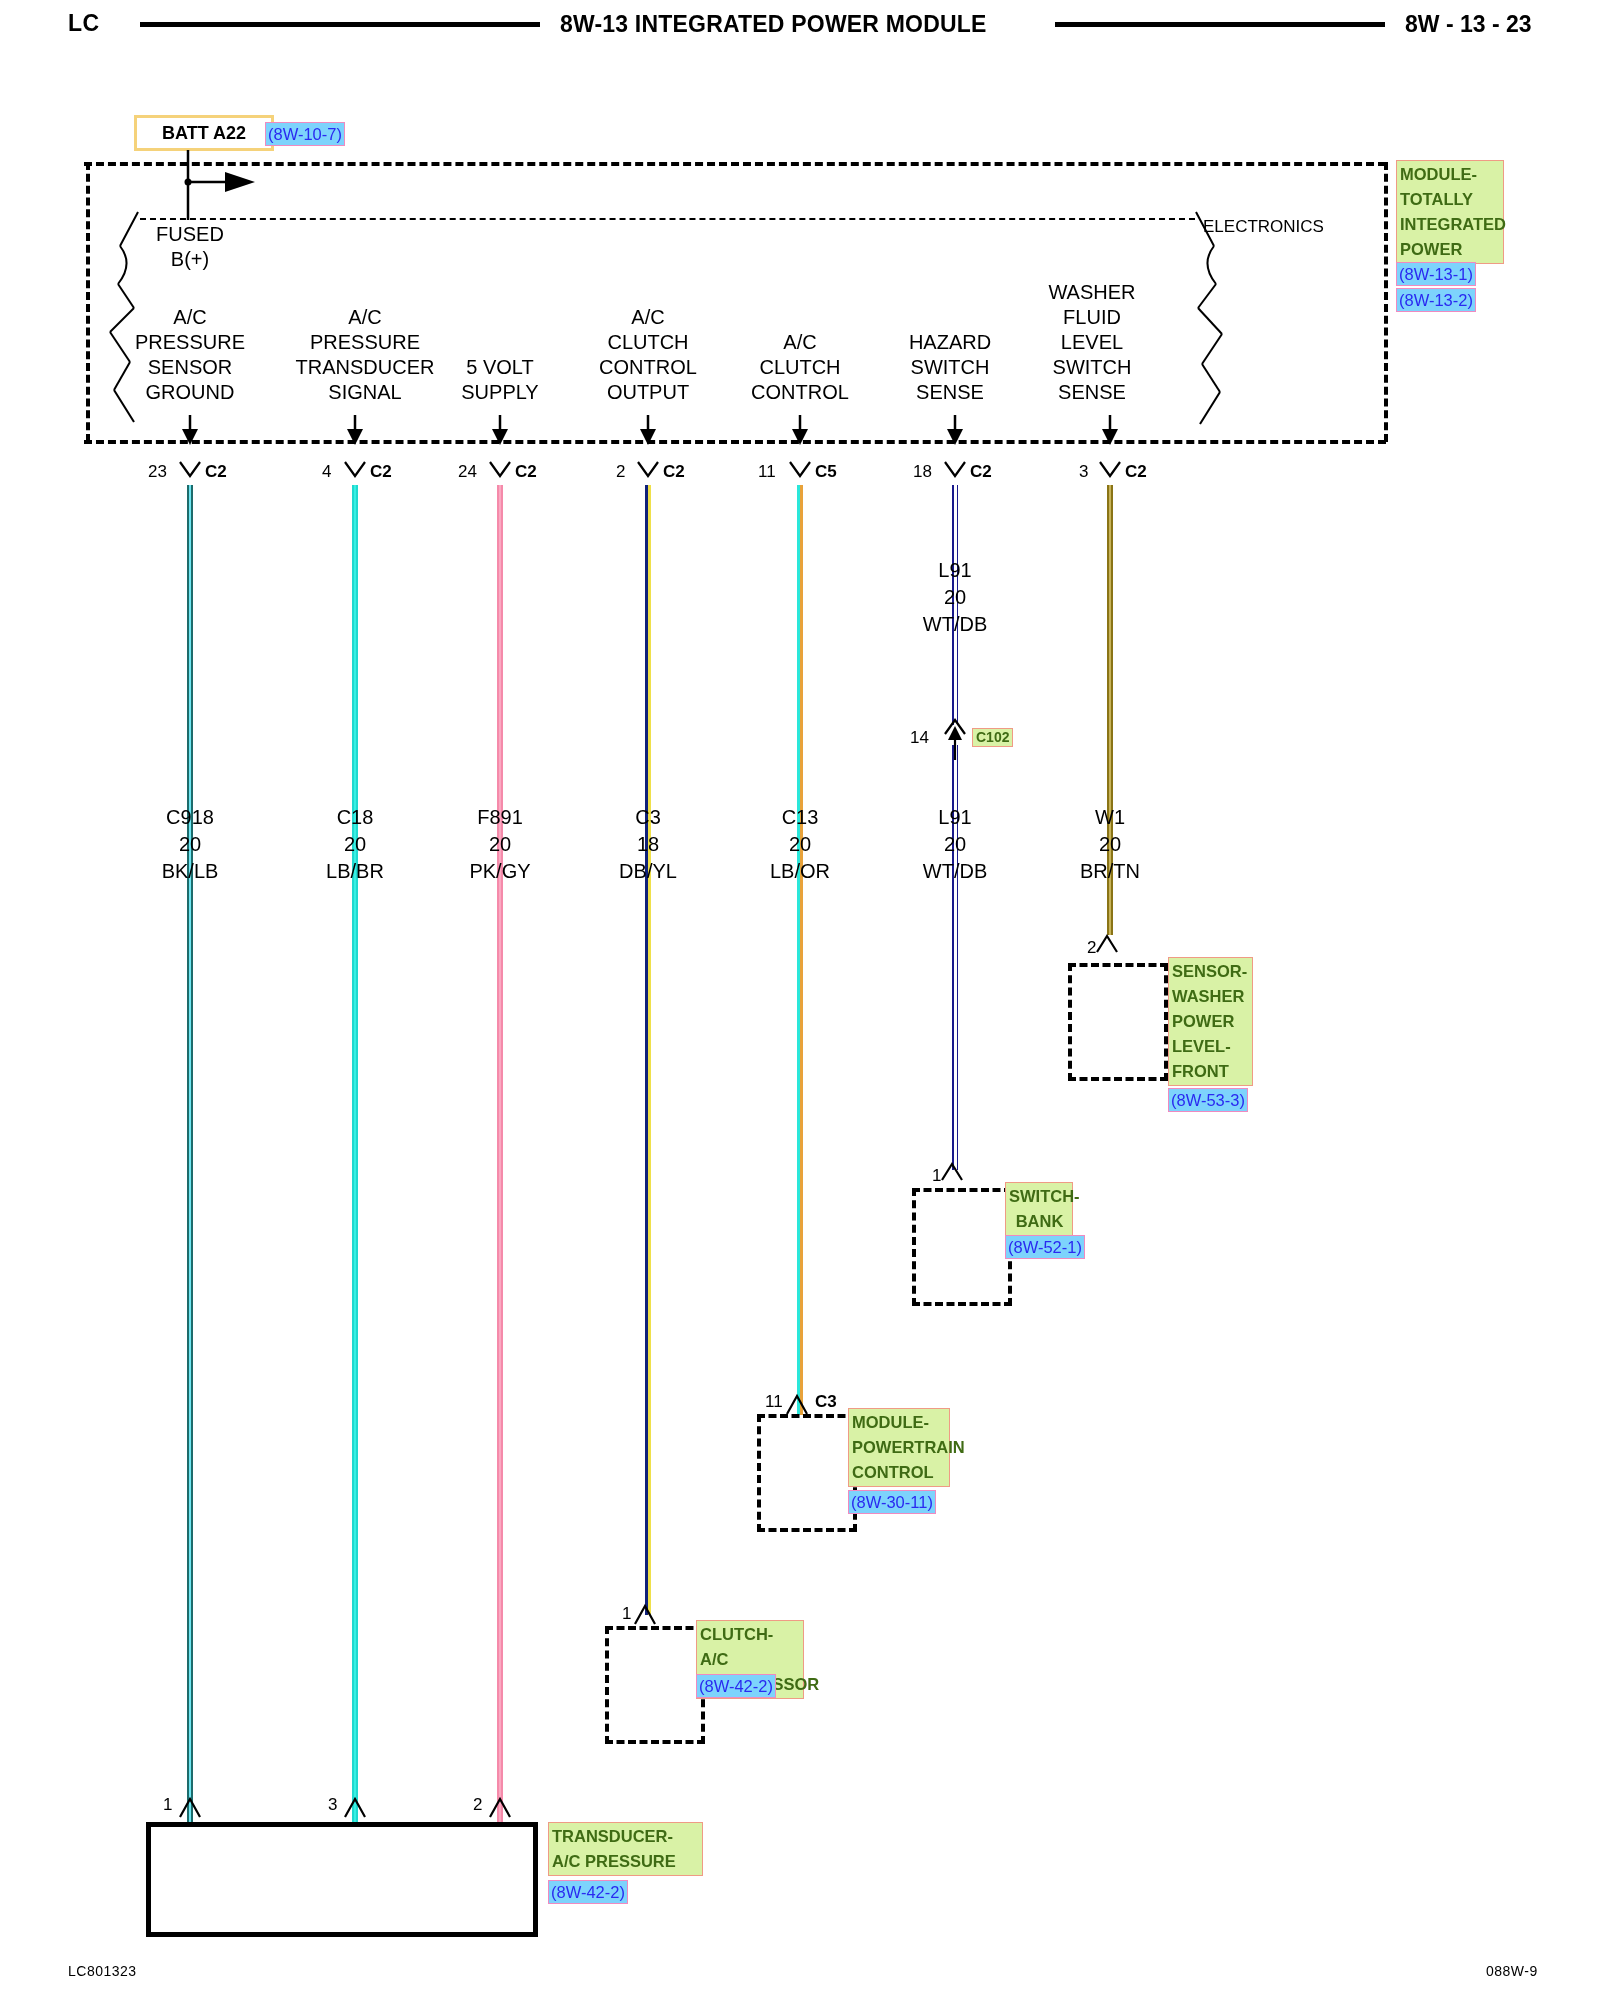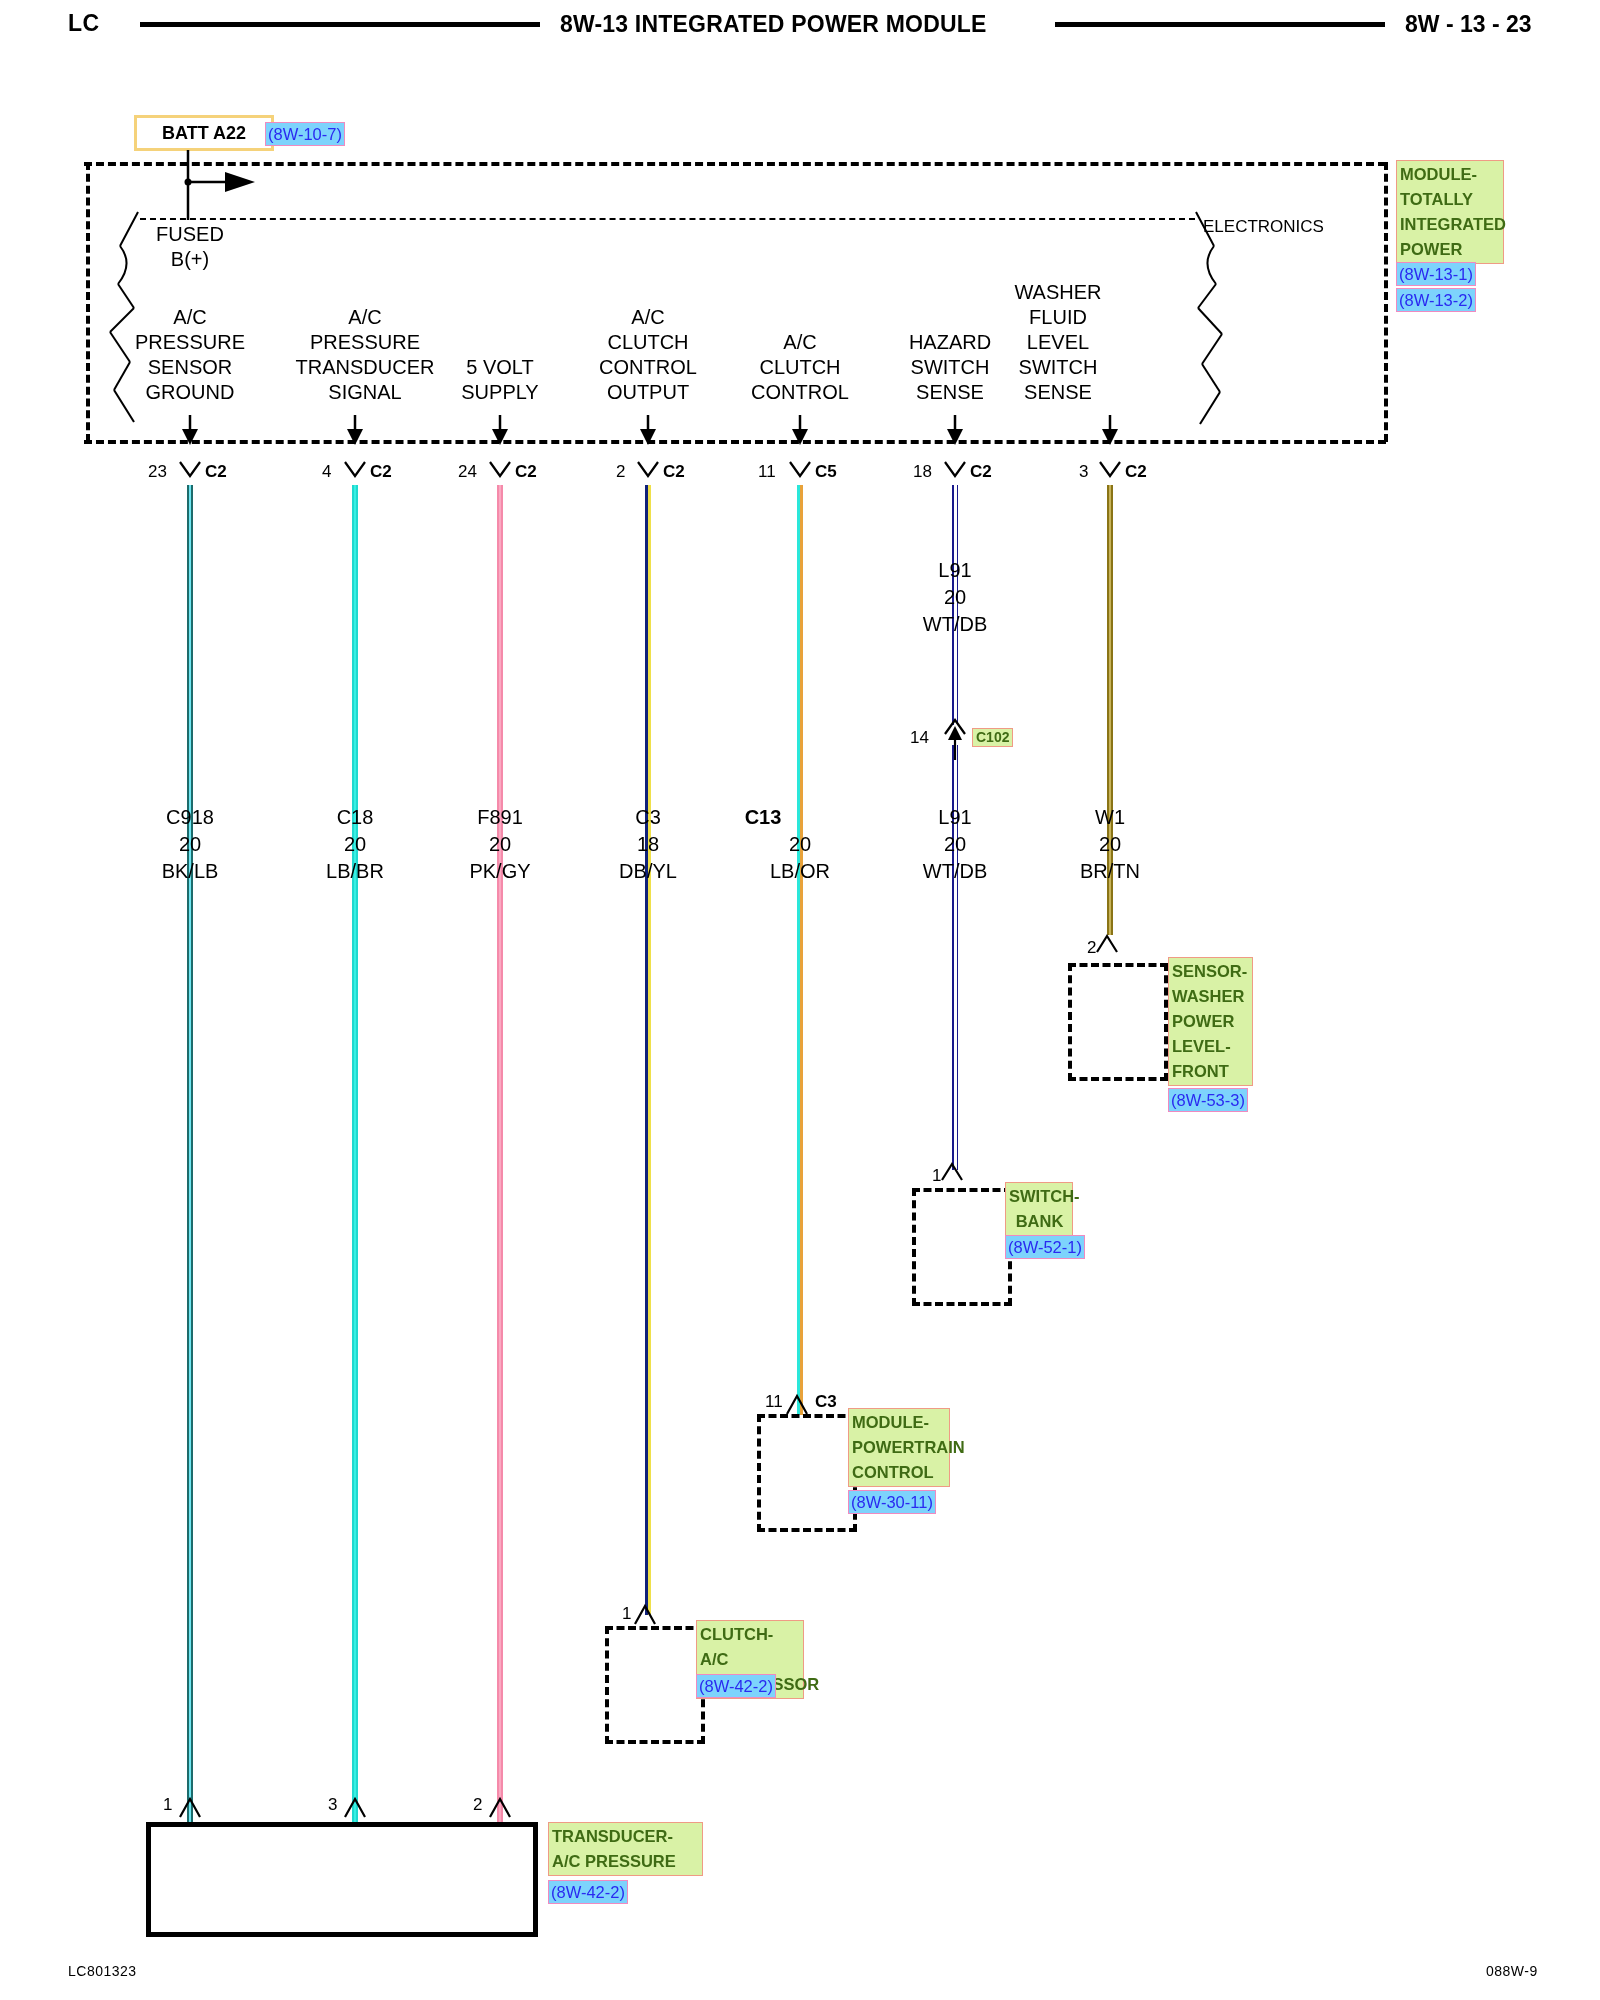--- a/index.html
+++ b/index.html
@@ -142,21 +142,21 @@
   <div class="abs tc" style="left:588px;top:305px;width:120px;">A/C
 CLUTCH
 CONTROL
 OUTPUT</div>
   <div class="abs tc" style="left:740px;top:330px;width:120px;">A/C
 CLUTCH
 CONTROL</div>
   <div class="abs tc" style="left:890px;top:330px;width:120px;">HAZARD
 SWITCH
 SENSE</div>
-  <div class="abs tc" style="left:998px;top:280px;width:120px;">WASHER
+  <div class="abs tc" style="left:1032px;top:280px;width:120px;">WASHER
 FLUID
 LEVEL
 SWITCH
 SENSE</div>
 
   <svg class="abs" style="left:0;top:415px;" width="1600" height="40">
     <g stroke="#000" stroke-width="2.5" fill="none">
       <path d="M190,0 L190,22"></path>
         <polygon points="182,14 190,30 198,14" fill="#000" stroke="none"></polygon>
       <path d="M355,0 L355,22"></path>
@@ -240,21 +240,21 @@
   <div class="abs tc" style="left:295px;top:859px;width:120px;">LB/BR</div>
 
   <div class="abs tc" style="left:440px;top:805px;width:120px;">F891</div>
   <div class="abs tc" style="left:440px;top:832px;width:120px;">20</div>
   <div class="abs tc" style="left:440px;top:859px;width:120px;">PK/GY</div>
 
   <div class="abs tc" style="left:588px;top:805px;width:120px;">C3</div>
   <div class="abs tc" style="left:588px;top:832px;width:120px;">18</div>
   <div class="abs tc" style="left:588px;top:859px;width:120px;">DB/YL</div>
 
-  <div class="abs tc" style="left:703px;top:805px;width:120px;font-weight:bold;">C13</div>
+  <div class="abs tc" style="left:740px;top:805px;width:120px;">C13</div>
   <div class="abs tc" style="left:740px;top:832px;width:120px;">20</div>
   <div class="abs tc" style="left:740px;top:859px;width:120px;">LB/OR</div>
 
   <div class="abs tc" style="left:895px;top:805px;width:120px;">L91</div>
   <div class="abs tc" style="left:895px;top:832px;width:120px;">20</div>
   <div class="abs tc" style="left:895px;top:859px;width:120px;">WT/DB</div>
 
   <div class="abs tc" style="left:1050px;top:805px;width:120px;">W1</div>
   <div class="abs tc" style="left:1050px;top:832px;width:120px;">20</div>
   <div class="abs tc" style="left:1050px;top:859px;width:120px;">BR/TN</div>

